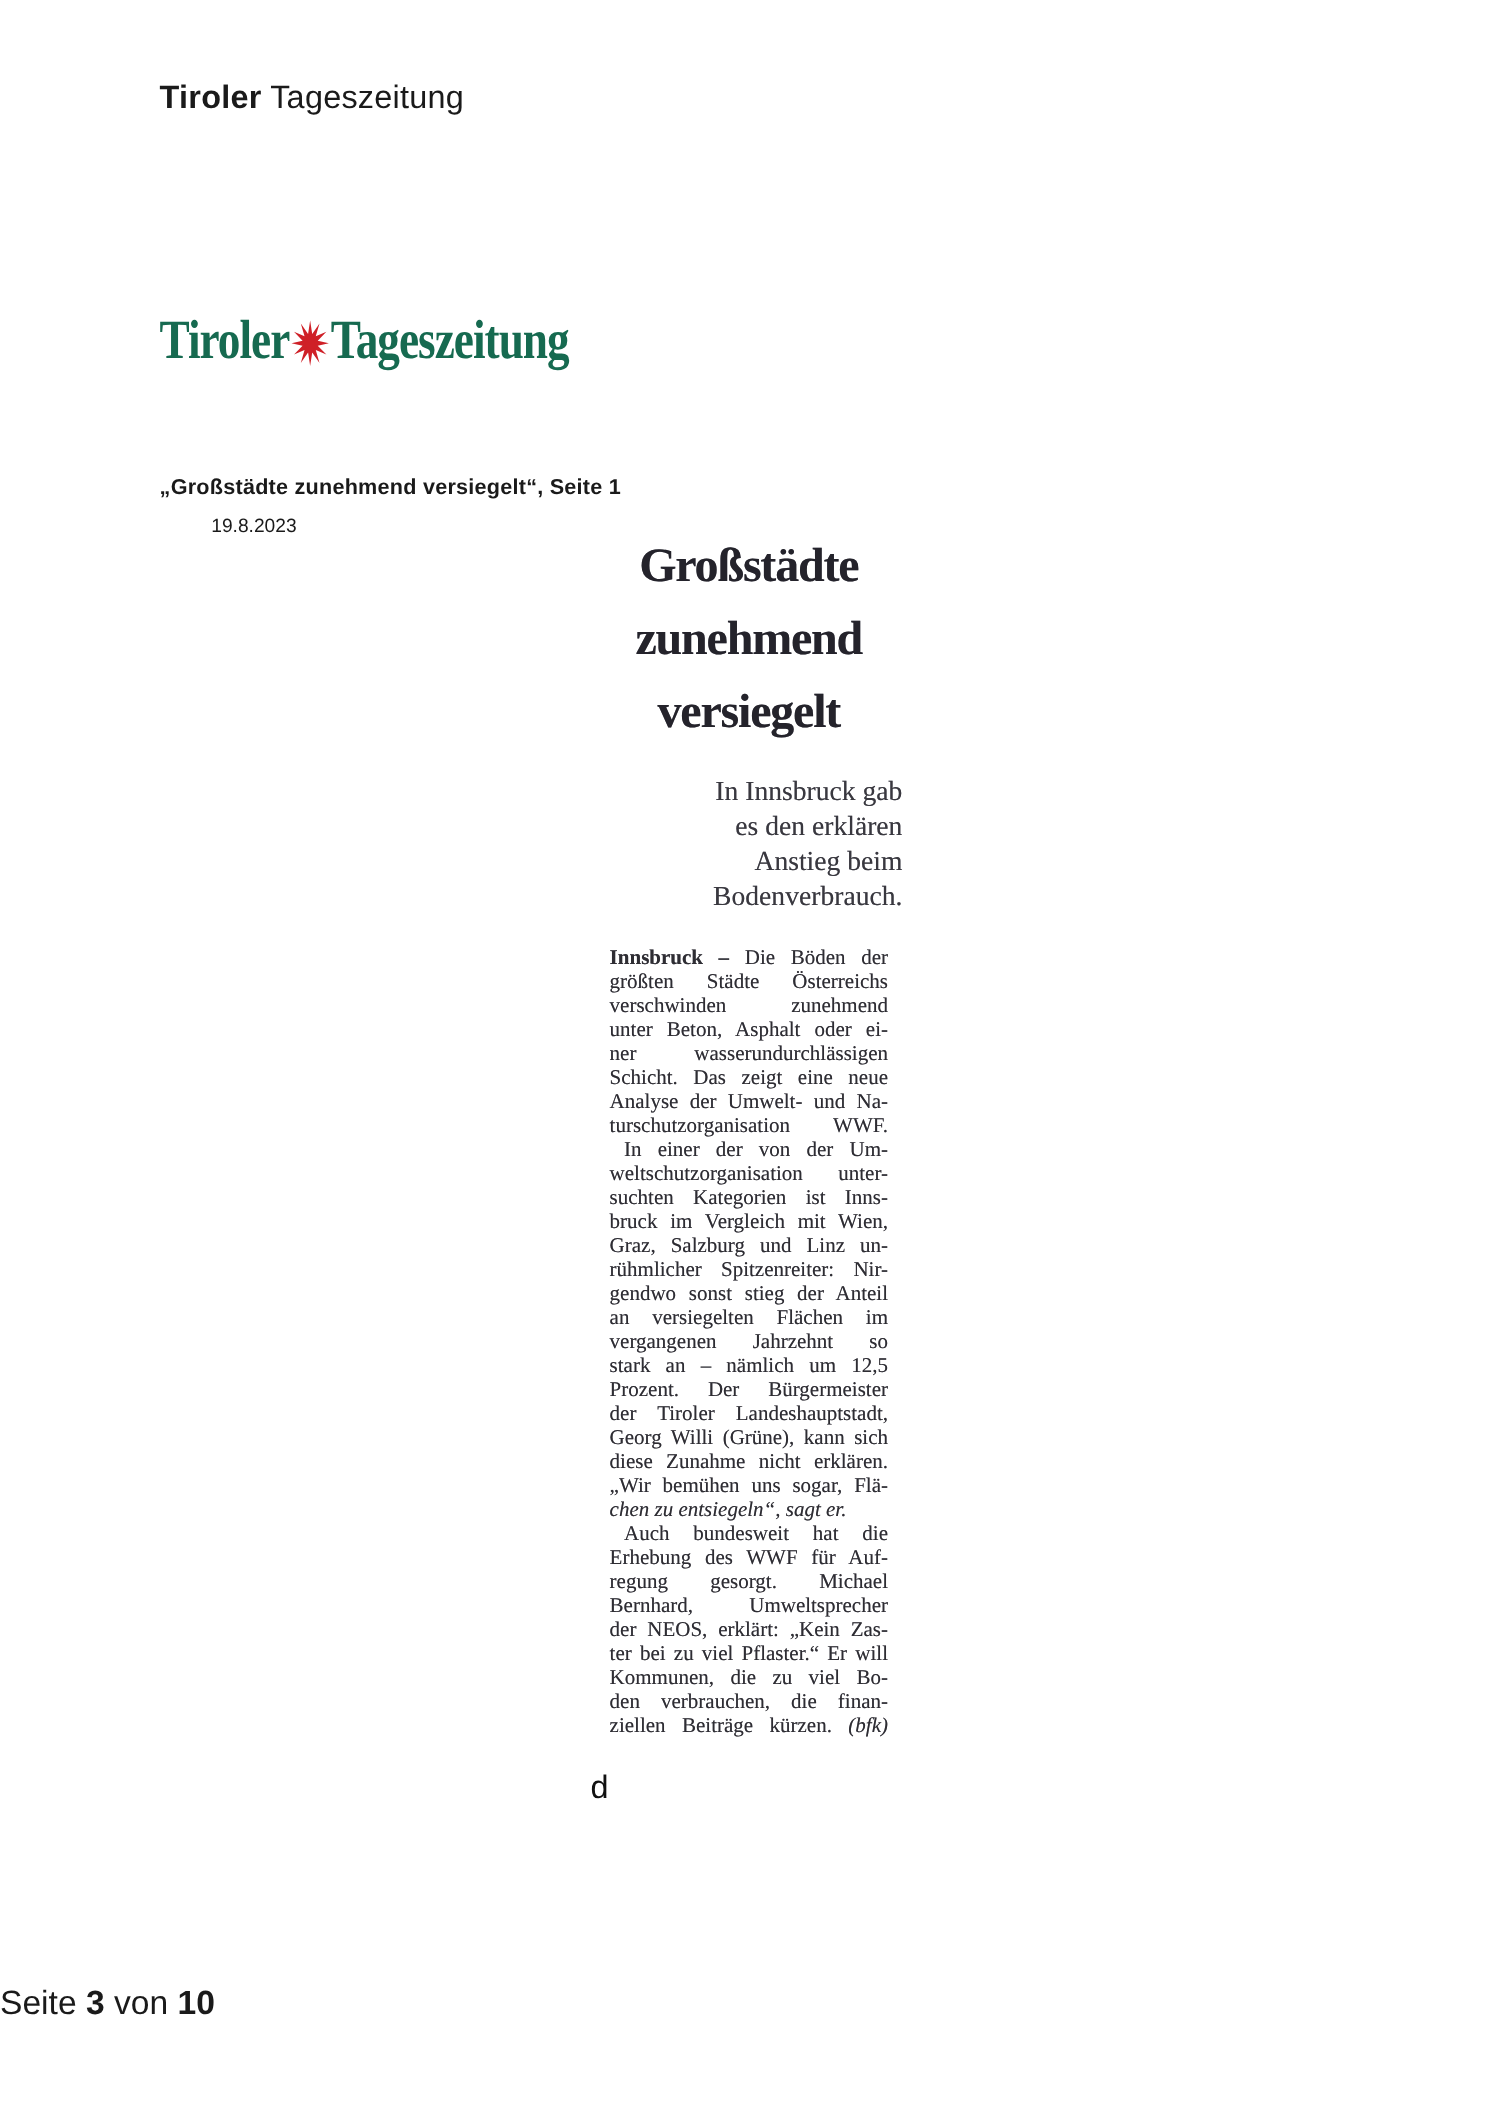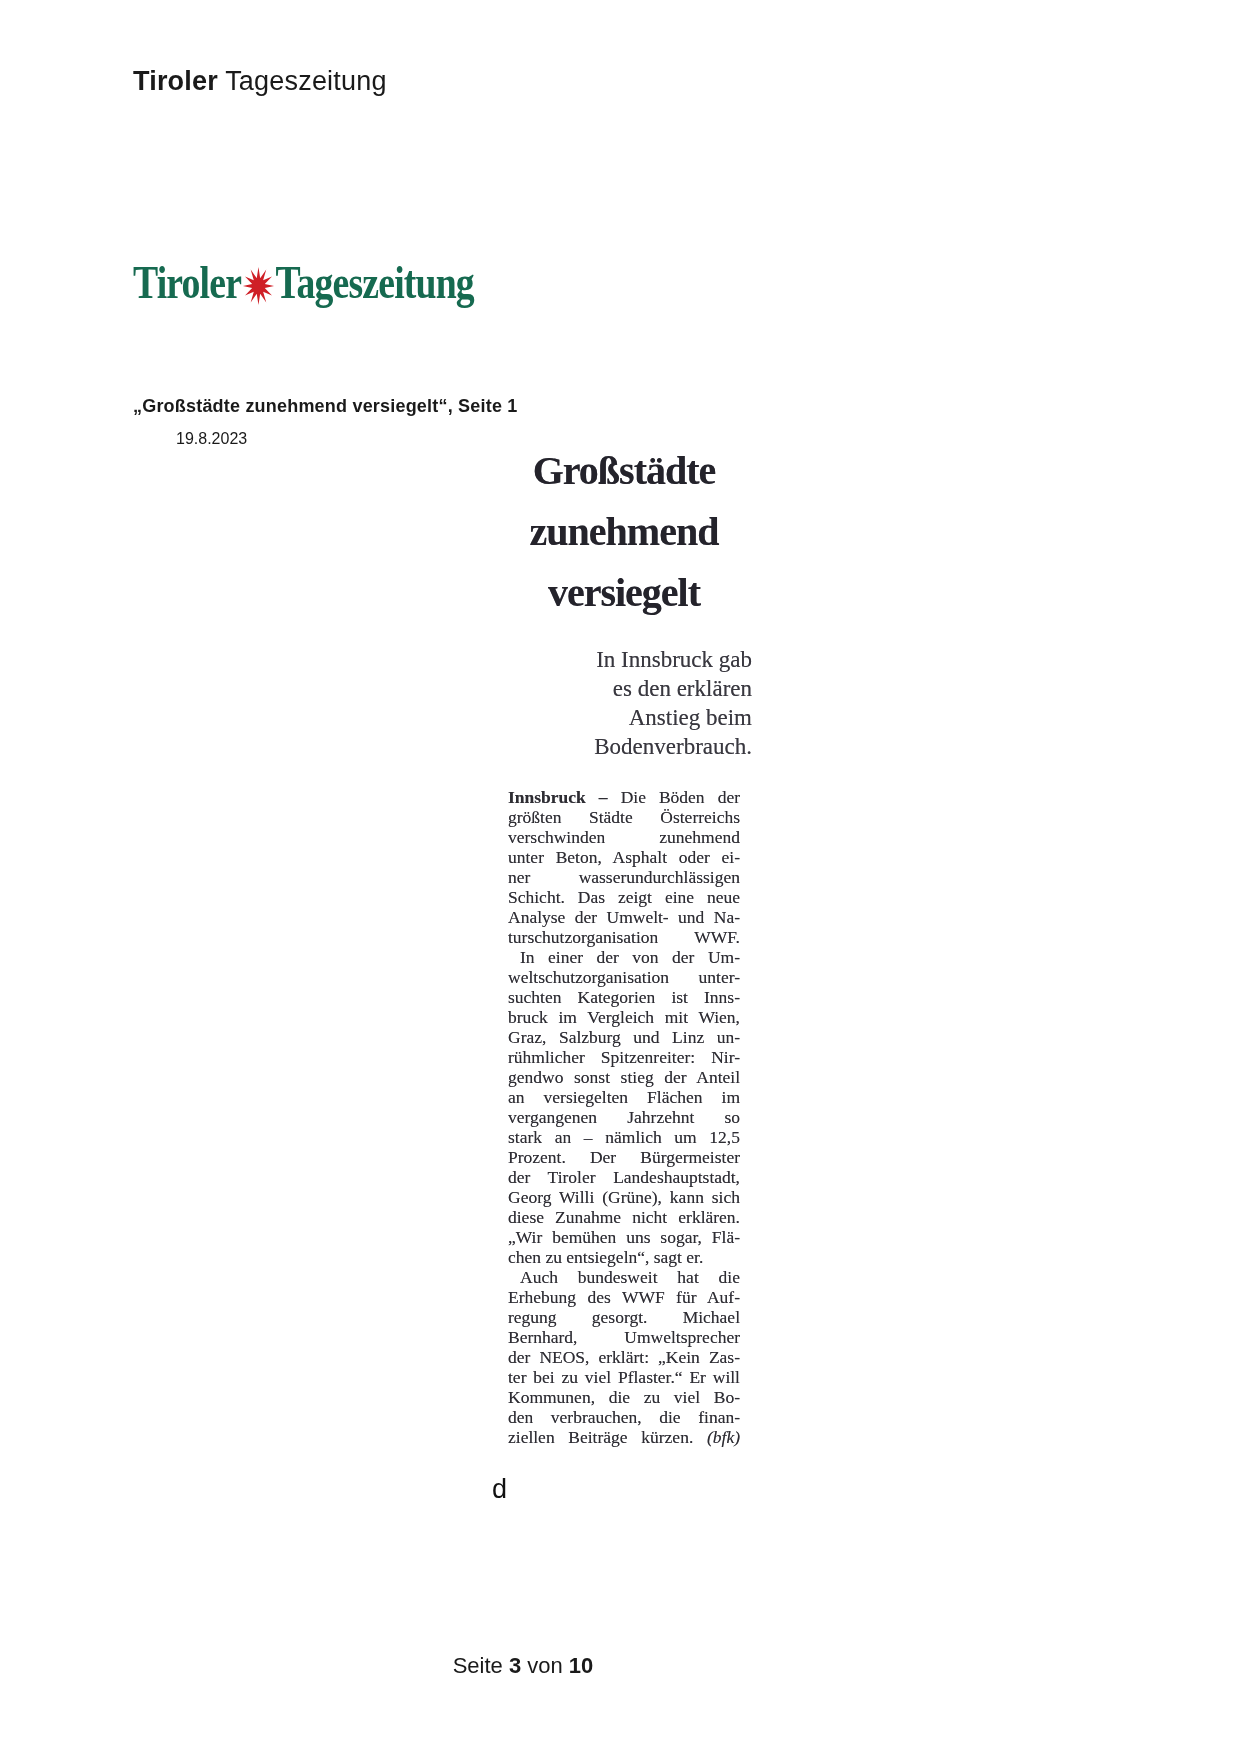--- a/index.html
+++ b/index.html
@@ -41,32 +41,32 @@
     text-align:center;font-size:40px;line-height:61px;font-weight:bold;
     color:#24232b;letter-spacing:-1px;margin-bottom:22px;
   }
   .article-subtitle{
     text-align:right;font-size:23px;line-height:29px;color:#39383f;margin-bottom:26px;
   }
   .article-body{
     margin:0 12px;font-size:17.5px;line-height:20px;
   }
   .article-body .line{text-align:justify;text-align-last:justify;}
-  .article-body .line.lastleft{text-align-last:left;}
+  .article-body .line.lastleft{text-align-last:left;font-style:italic;}
   .article-body .line.indent{text-indent:12px;}
   .article-body b{font-weight:bold;font-family:Liberation Serif, serif;}
   .article-body i{font-style:italic;}
 
   .stray-char{
     position:absolute;left:492px;top:1474px;
     font-family:"Liberation Sans",sans-serif;font-size:27px;color:#111;
   }
 
   .doc-footer{
-    position:absolute;left:0;top:1653px;width:1046px;text-align:center;font-size:22px;
+    position:absolute;left:0;top:1653px;width:1046px;text-align:left;font-size:28px;
   }
   .doc-footer .bold{font-weight:bold;}
 </style>
 </head>
 <body>
 
 <div class="doc-header">
   <span class="bold">Tiroler</span><span> Tageszeitung</span>
 </div>
 

